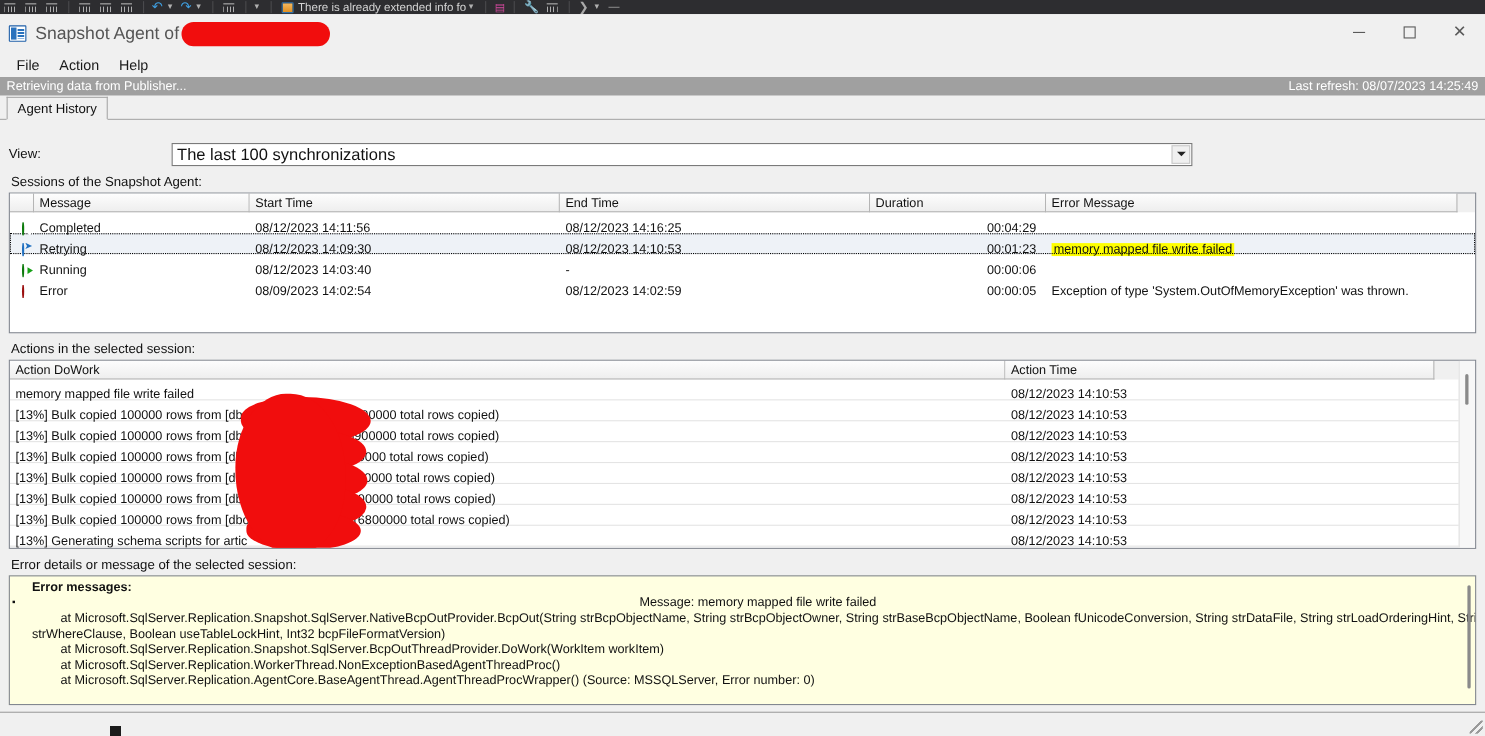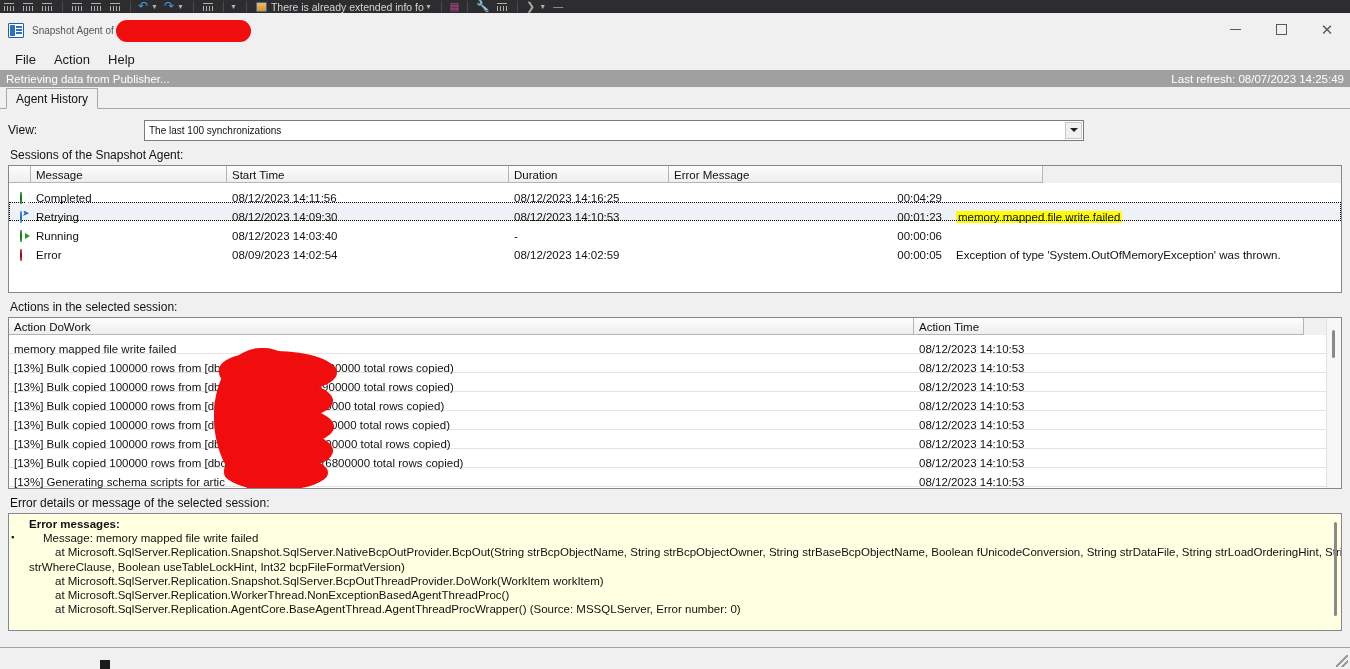--- a/index.html
+++ b/index.html
@@ -59,21 +59,21 @@
   }
   .app-icon::before {
     content: ""; position: absolute; left: 1px; top: 1px; width: 5px; height: 11px;
     background: #2a72bd;
   }
   .app-icon::after {
     content: ""; position: absolute; left: 7px; top: 2px; width: 6px; height: 9px;
     background: repeating-linear-gradient(180deg,#2a72bd 0 2px,#ffffff 2px 3px);
   }
   .title-text {
-    font-size: 10px; color: #555; white-space: nowrap;
+    font-size: 16px; color: #555; white-space: nowrap;
   }
   .title-redaction {
     width: 135px; height: 22px; background: #f10d0d; border-radius: 11px;
     margin-left: 2px;
   }
   .winbtns { position: absolute; right: 0; top: 0; display: flex; height: 32px; }
   .winbtn {
     width: 46px; height: 32px; display: flex; align-items: center; justify-content: center;
     color: #5a5a5a;
   }
@@ -105,27 +105,27 @@
     height: 21px; padding: 0 9px; display: flex; align-items: center;
     font-size: 12px; color: #111;
     background: #f0f0f0;
     border: 1px solid #a8a8a8; border-bottom: 1px solid #f0f0f0;
     position: relative; top: 1px;
   }
 
   
   .content { padding: 0 8px; }
 
-  .viewrow { display: flex; align-items: center; height: 30px; margin-top: 6px; }
+  .viewrow { display: flex; align-items: center; height: 30px; margin-top: 16px; gap: 12px; }
   .viewlabel { font-size: 12px; color: #111; width: 136px; }
   .combo {
     flex: 1 1 auto; height: 21px; background: #fff;
     border: 1px solid #7a7a7a;
     display: flex; align-items: center; position: relative;
-    font-size: 10px; color: #111; padding-left: 4px;
+    font-size: 15px; color: #111; padding-left: 4px;
     margin-right: 258px;
   }
   .combo-arrow {
     position: absolute; right: 1px; top: 1px; width: 17px; height: 17px;
     background: #f0f0f0; border: 1px solid #c9c9c9;
     display: flex; align-items: center; justify-content: center;
   }
   .combo-arrow i {
     width: 0; height: 0; border-left: 4px solid transparent;
     border-right: 4px solid transparent; border-top: 4px solid #222;
@@ -200,21 +200,21 @@
   .redaction { position: absolute; background: #f10d0d; border-radius: 46% 54% 50% 50%; }
 
   
   #error-panel {
     border: 1px solid #828790; background: #ffffe1;
     height: 118px; position: relative; overflow: hidden;
     font-size: 11.5px; color: #111; padding: 3px 6px 0 8px;
   }
   #error-panel b { font-weight: bold; }
   .err-line { white-space: nowrap; line-height: 14.2px; }
-  .err-bullet { position: relative; padding-left: 0; }
+  .err-bullet { position: relative; padding-left: 0; text-align: center; }
   .err-bullet::before {
     content: "\25AA"; position: absolute; left: -6px; top: -1px; font-size: 9px; color: #111;
   }
   .indent1 { padding-left: 26px; }
   .indent2 { padding-left: 38px; }
   .indent0 { padding-left: 12px; }
 
   
   .vscroll-thin {
     position: absolute; right: 3px; width: 3px; background: #8a8a8a; border-radius: 2px;
@@ -323,20 +323,21 @@
           </span>
       </div>
     </div>
 
     <div class="sectionlabel">Sessions of the Snapshot Agent:</div>
     <div class="lv" id="sessions-table">
       <div class="lv-head">
         <div class="hc c-icon"></div>
         <div class="hc c-status">Message</div>
         <div class="hc c-start">Start Time</div>
+        <div class="hc c-end">End Time</div>
         <div class="hc c-dur">Duration</div>
         <div class="hc c-err">Error Message</div>
       </div>
 
       <div class="lv-row">
         <div class="cell c-icon">
           <span class="sicon done"></span>
         </div>
         <div class="cell c-status">Completed</div>
         <div class="cell c-start">08/12/2023 14:11:56</div>

